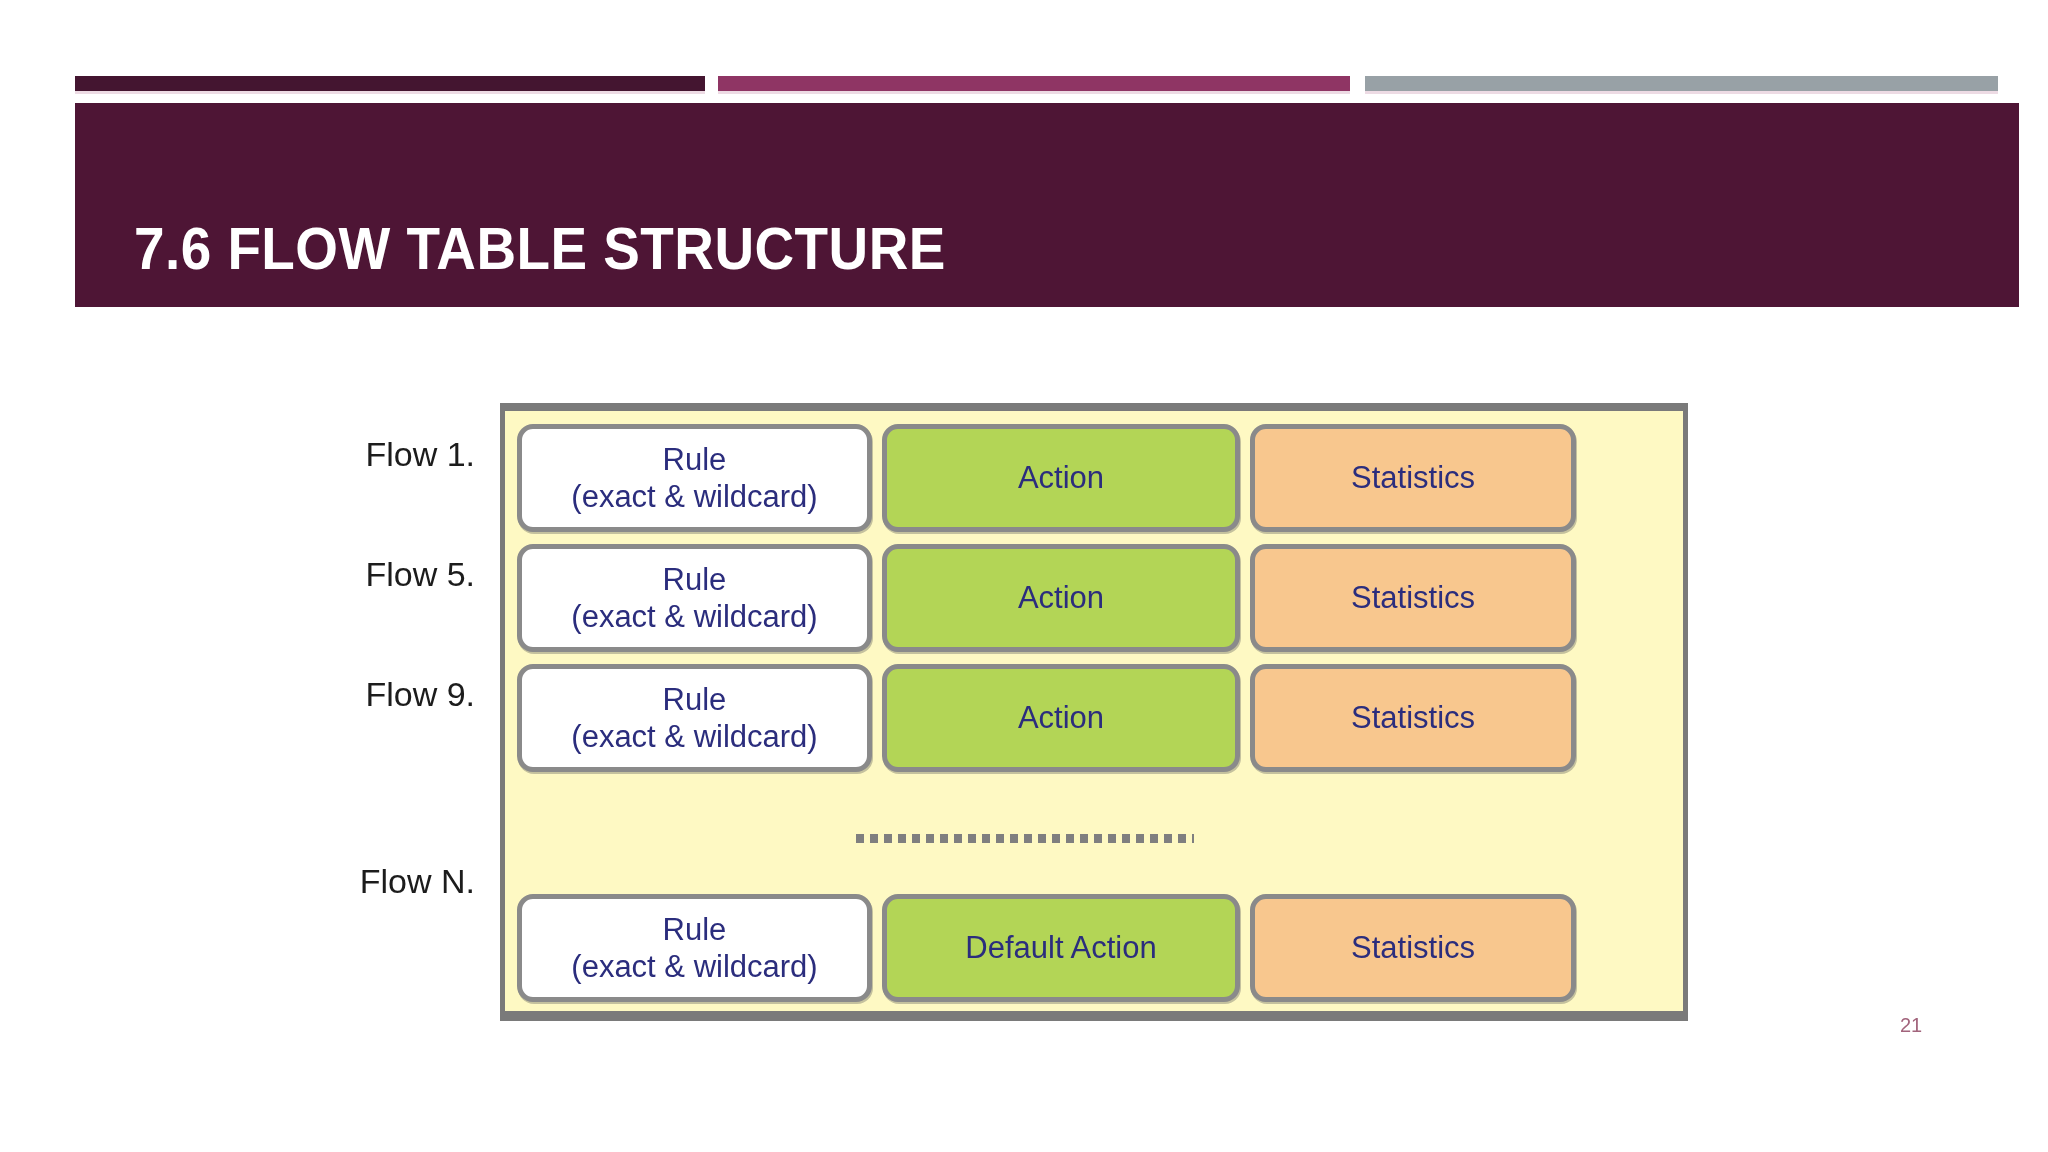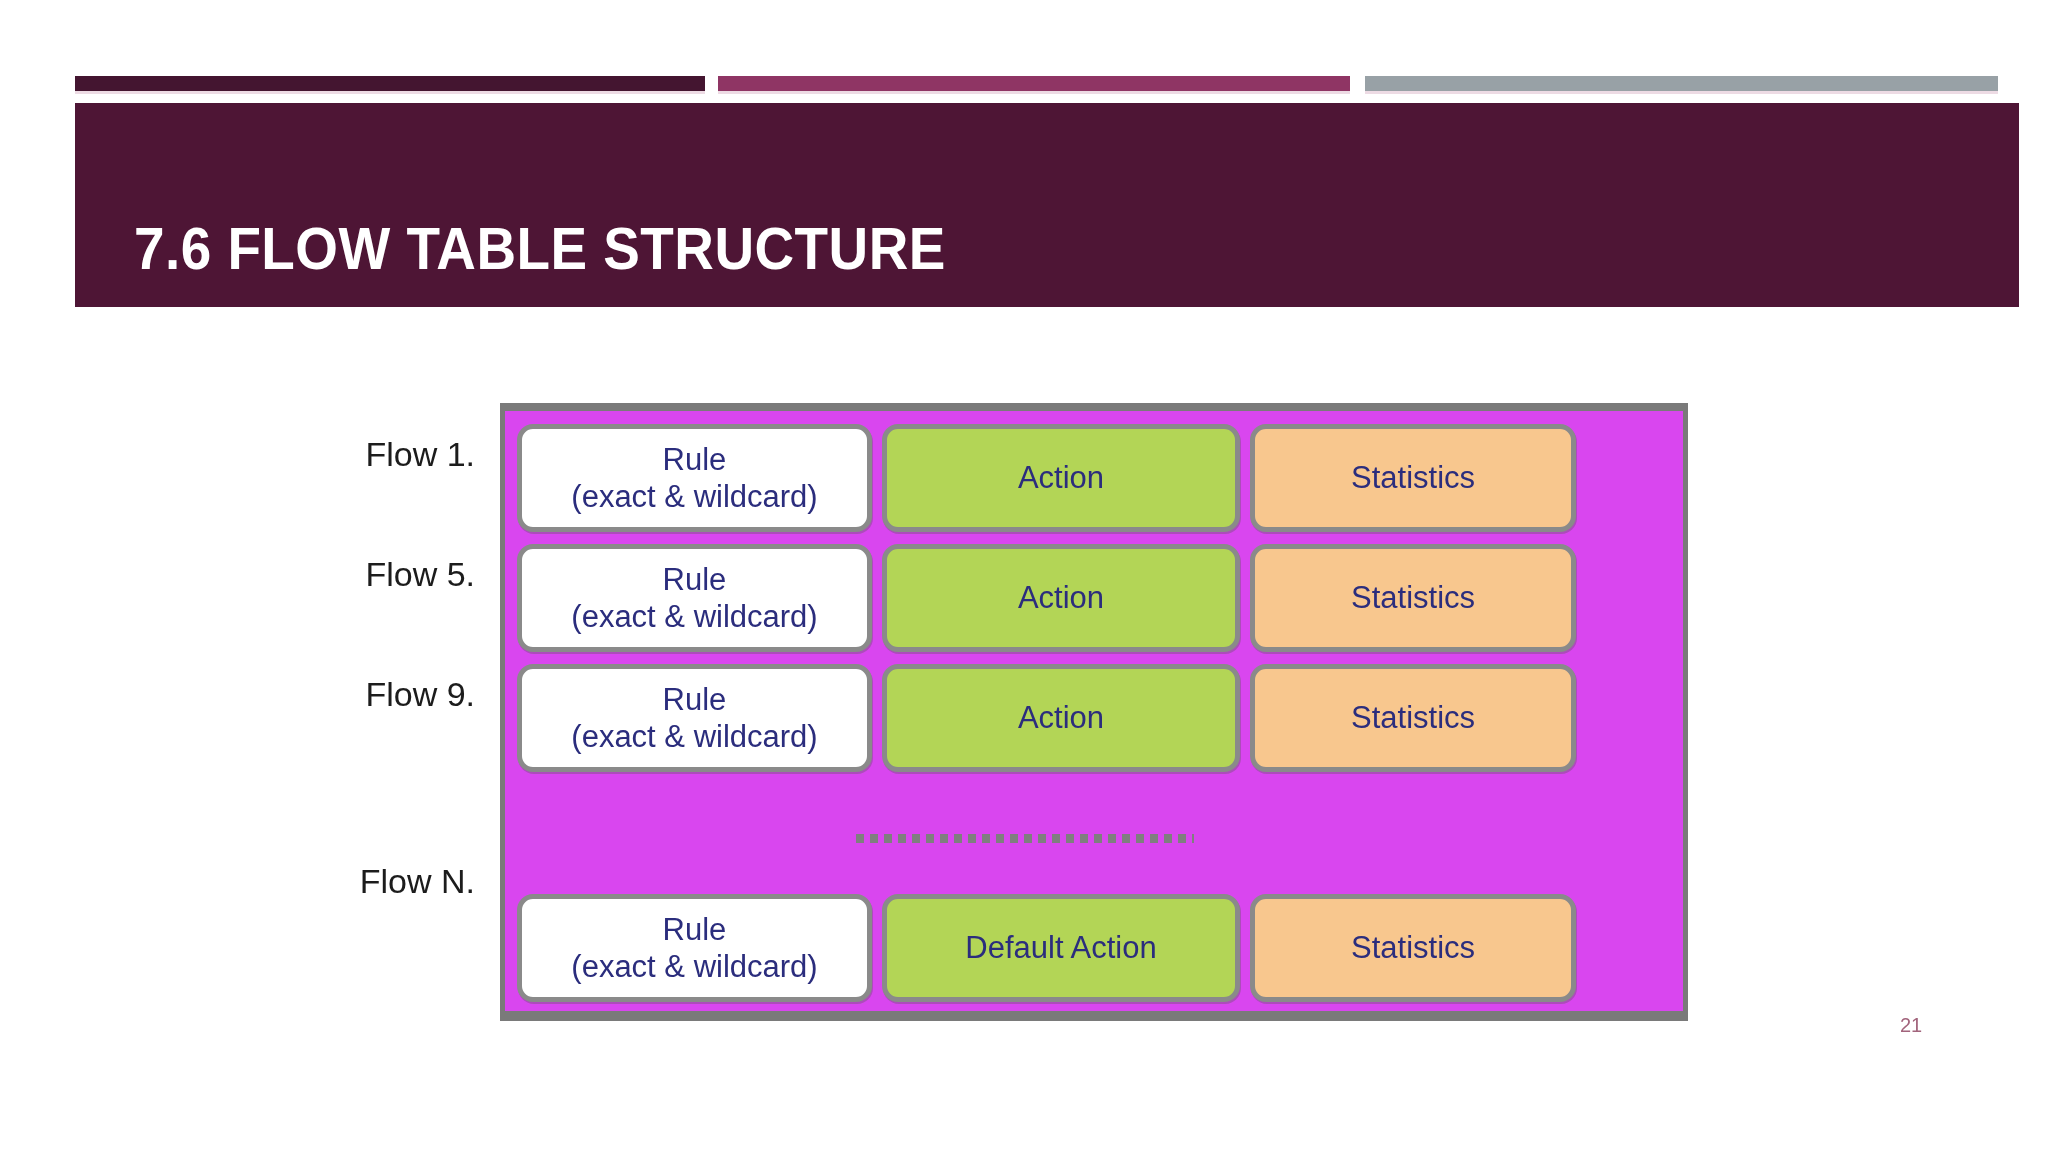--- a/index.html
+++ b/index.html
@@ -21,21 +21,21 @@
   }
   .title-text {
     color:#ffffff; font-weight:bold; font-size:59px; line-height:1;
     margin:0 0 28px 38px; white-space:nowrap;
     transform:scaleX(0.93); transform-origin:left bottom; letter-spacing:0.5px;
   }
 
   
   .flow-table {
     position:absolute; left:500px; top:403px; width:1188px; height:618px;
-    background:#d946ef; box-sizing:border-box;
+    background:#fef9c3; box-sizing:border-box;
     border-style:solid; border-color:#7a7a7a; border-width:8px 5px 10px 5px;
   }
   .trow { position:absolute; left:0; height:108px; }
   .cell {
     position:absolute; height:108px; box-sizing:border-box;
     border:5px solid #8a8a8a; border-radius:16px;
     display:flex; flex-direction:column; align-items:center; justify-content:center;
     color:#2b2d7d; font-size:31px; line-height:1.2; text-align:center;
     box-shadow:1px 2px 0 rgba(90,90,90,0.35);
   }

